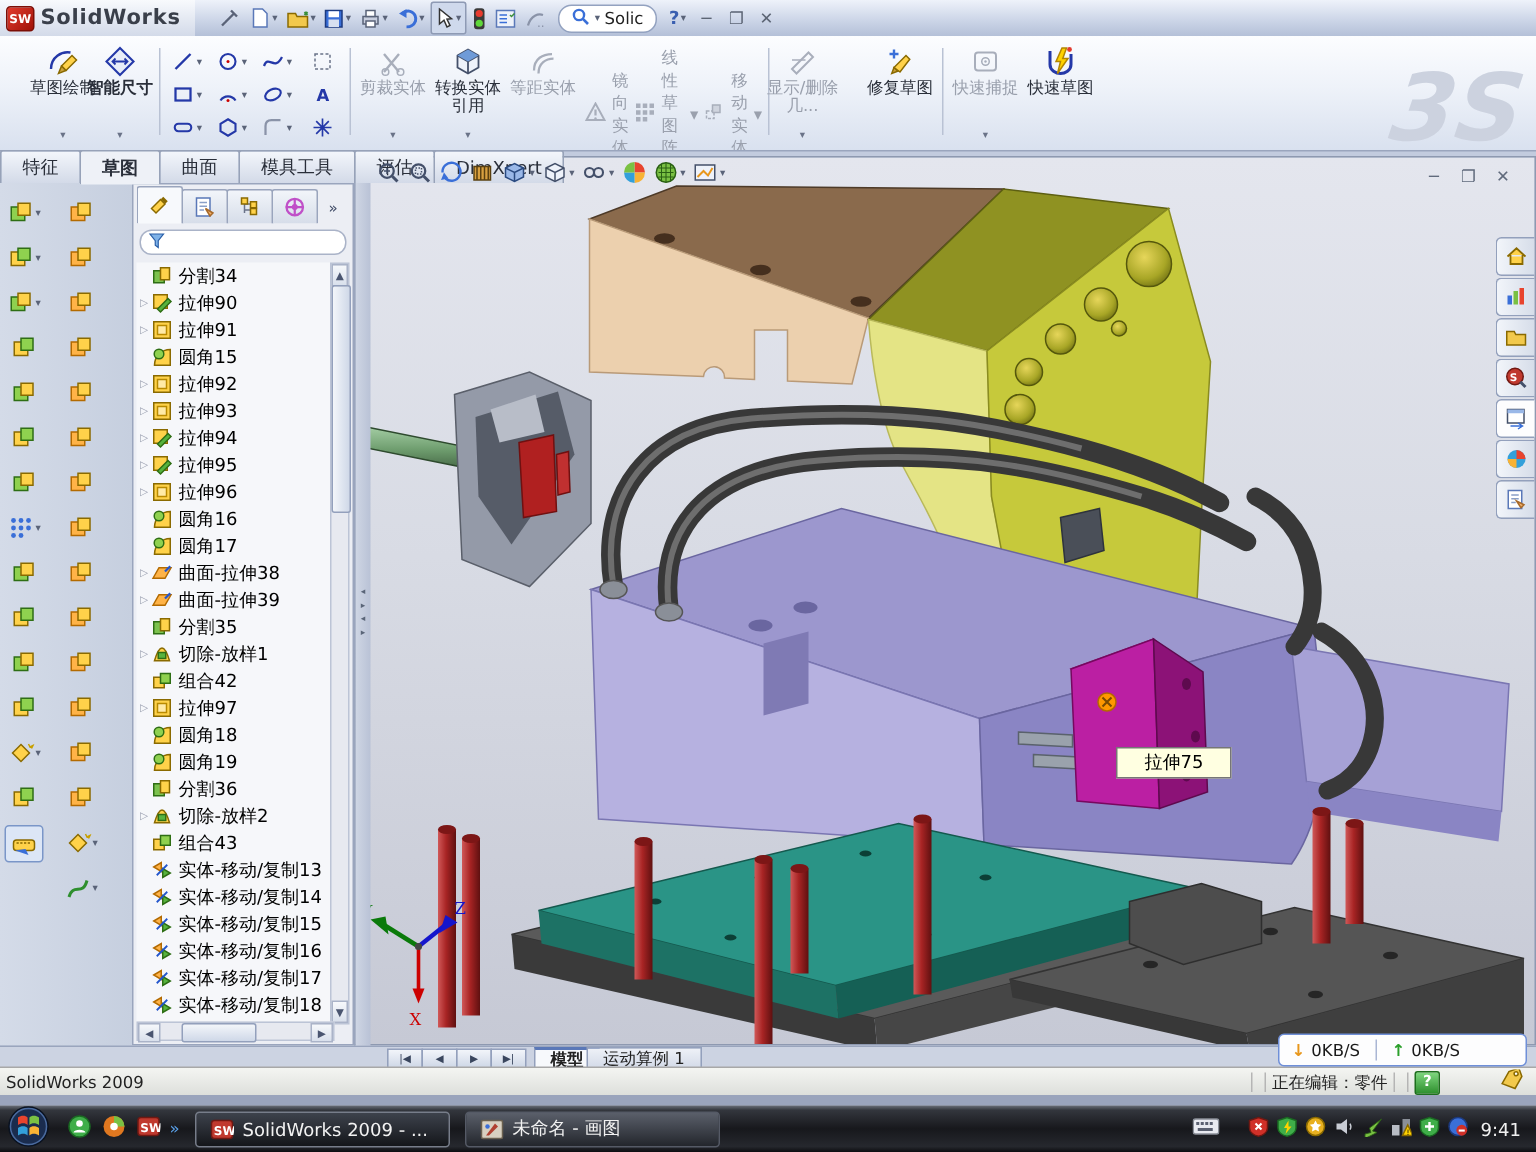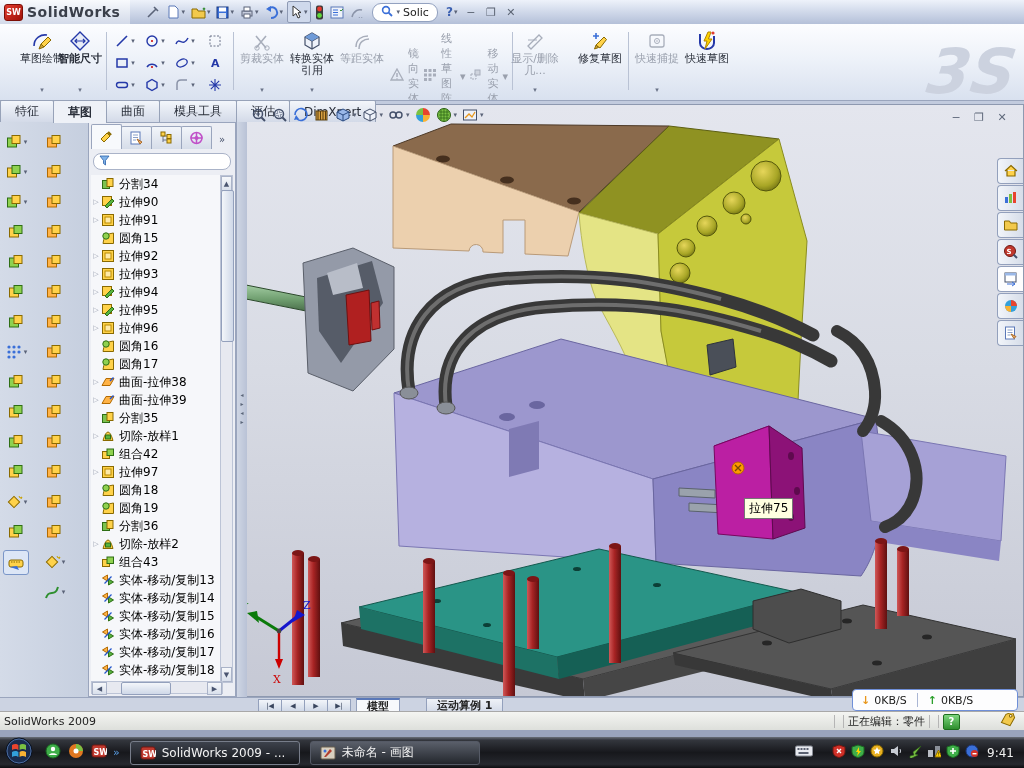--- a/index.html
+++ b/index.html
@@ -95,21 +95,21 @@
   #hud{position:absolute;left:250px;top:106px;display:flex;align-items:center;gap:3px;z-index:7;}
   .hudic{display:flex;align-items:center;gap:1px;padding:1px;border-radius:2px;}
   #vp-winbtns{position:absolute;left:948px;top:110px;display:flex;gap:7px;z-index:7;}
   .vpw{width:16px;height:14px;display:flex;align-items:center;justify-content:center;color:#606a7c;font-size:11px;font-weight:bold;}
   #taskpane{position:absolute;left:997px;top:158px;width:26px;display:flex;flex-direction:column;gap:1px;z-index:7;}
   .tpbtn{width:25px;height:24px;background:linear-gradient(90deg,#f2f5fa,#d6dde9);
     border:1px solid #93a0bc;border-right:none;border-radius:4px 0 0 4px;
     display:flex;align-items:center;justify-content:center;}
   .tpbtn.active{background:#fdfdfe;}
   #tooltip75{position:absolute;left:744px;top:498px;background:#ffffe1;border:1px solid #767676;
-    padding:1px 4px;font-size:12px;color:#000;z-index:8;}
+    padding:1px 18px;font-size:12px;color:#000;z-index:8;}
   #netbox{position:absolute;left:852px;top:689px;width:164px;height:20px;background:#fdfdfe;
     border:1px solid #6f8fd8;border-radius:4px;display:flex;align-items:center;z-index:20;
     font-size:11px;color:#1a1a1a;}
   #netbox .nd{color:#e8971c;font-weight:bold;margin:0 4px 0 8px;}
   #netbox .nu{color:#2ca02c;font-weight:bold;margin:0 4px 0 10px;}
   #netbox .ndiv{width:1px;height:14px;background:#aab6d4;margin-left:10px;}
   
   #docbar{position:absolute;left:0;top:697px;width:1024px;height:14px;background:#ccd3e2;
     border-top:1px solid #9aa5bd;}
   .navb{position:absolute;top:1px;width:22px;height:12px;background:linear-gradient(180deg,#f2f5fa,#cdd6e6);
@@ -1273,21 +1273,21 @@
   <div id="splitter">
     <div id="splitgrip">◂<br>▸<br>◂<br>▸</div>
   </div>
 
   <div id="docbar">
       <div class="navb" style="left: 258px;">|◀</div>
       <div class="navb" style="left: 281px;">◀</div>
       <div class="navb" style="left: 304px;">▶</div>
       <div class="navb" style="left: 327px;">▶|</div>
       <div class="dtab active" style="left: 356px;">模型</div>
-      <div class="dtab" style="left: 426px; font-weight: bold;">运动算例 1</div>
+      <div class="dtab" style="left: 391px;">运动算例 1</div>
     </div>
 
   <div id="netbox">
     <span class="nd">↓</span>
     <span>0KB/S</span>
     <span class="ndiv"></span>
     <span class="nu">↑</span>
     <span>0KB/S</span>
   </div>
 

